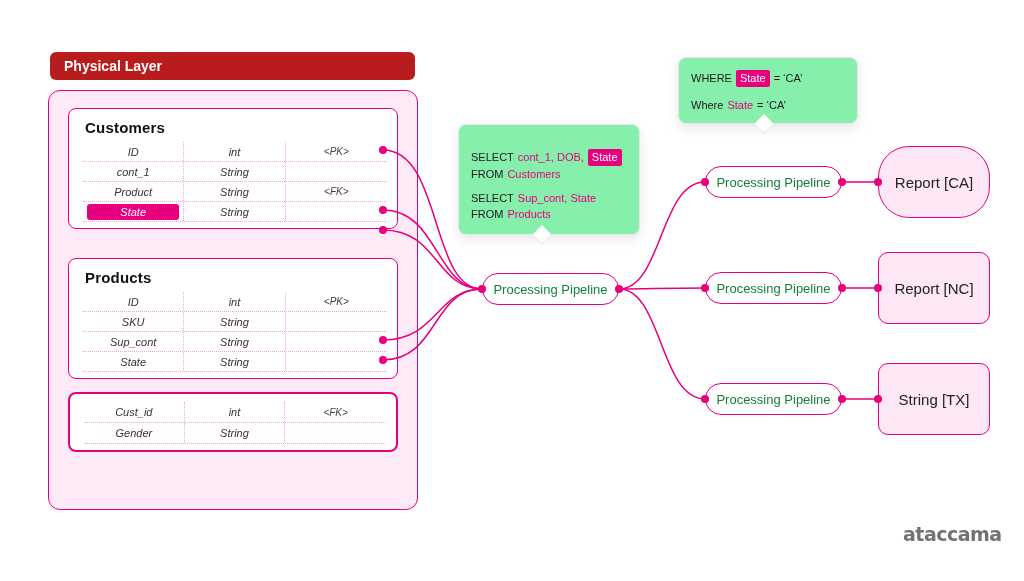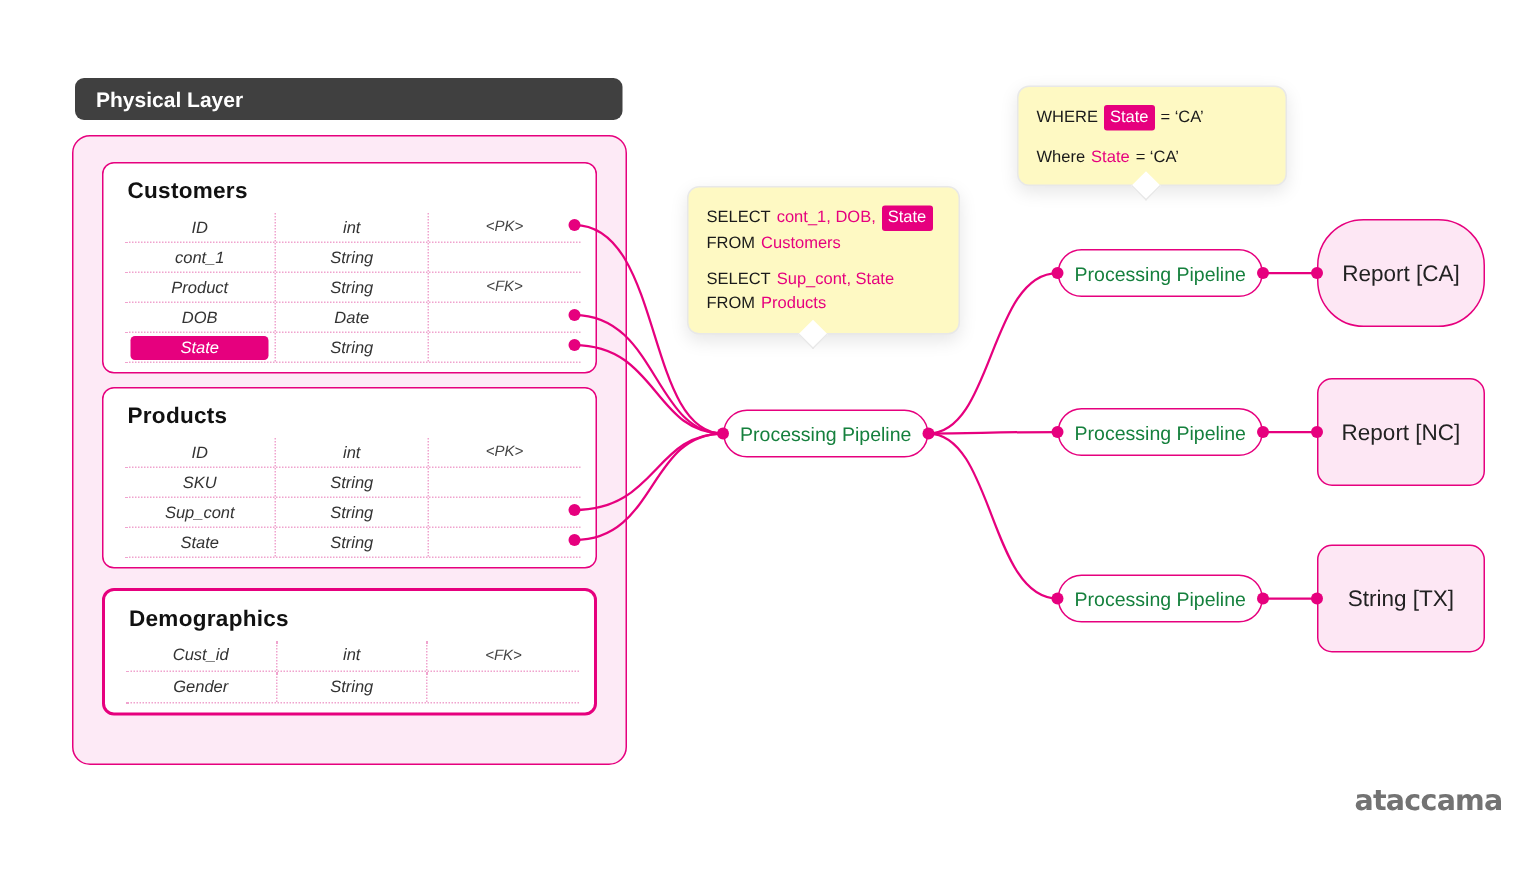--- a/index.html
+++ b/index.html
@@ -2,21 +2,21 @@
 <html><head>
 <meta charset="utf-8">
 <style>
   * { margin:0; padding:0; box-sizing:border-box; }
   html,body { width:1024px; height:581px; background:#ffffff; overflow:hidden;
     font-family:"Liberation Sans", sans-serif; }
   .canvas { position:relative; width:1024px; height:581px; background:#ffffff; }
 
   
   .pl-header { position:absolute; left:50px; top:52px; width:365px; height:28px;
-    background:#404040; border-radius:6px; display:flex; align-items:center;
+    background:#b91c1c; border-radius:6px; display:flex; align-items:center;
     padding-left:14px; color:#ffffff; font-size:14px; font-weight:700; z-index:2; }
   .pl-container { position:absolute; left:48px; top:90px; width:370px; height:420px;
     background:#fdeaf6; border:1.5px solid #e6007e; border-radius:12px; z-index:1; }
 
   .dbtable { position:absolute; left:68px; width:330px; background:#ffffff;
     border:1px solid #e6007e; border-radius:8px; z-index:2; padding:8px 0 6px 0; }
   .dbtable.thick { border-width:2px; }
   .dbtable .ttitle { font-size:15px; font-weight:600; color:#111111; padding:2px 0 6px 16px; letter-spacing:0.2px; }
   .trows { padding:0 10px 0 14px;font-style:italic; }
   .trow { display:grid; grid-template-columns:1fr 1fr 1fr; height:20px; border-bottom:1px dotted #f0a3ce; }
@@ -45,25 +45,25 @@
 
   
   .report { position:absolute; left:878px; width:112px; height:72px; background:#fde7f4;
     border:1px solid #e6007e; border-radius:10px; display:flex; align-items:center;
     justify-content:center; font-size:15px; color:#222222; z-index:2; }
   #report-ca { top:146px;border-radius:31px; }
   #report-nc { top:252px; }
   #report-tx { top:363px; }
 
   
-  .tooltip { position:absolute; background:#fef9c3; border:1px solid #e8e8e8; border-radius:8px;
+  .tooltip { position:absolute; background:#86efac; border:1px solid #e8e8e8; border-radius:8px;
     box-shadow:0 4px 12px rgba(0,0,0,0.10); z-index:4; font-size:11px; color:#1a1a1a; }
   .tooltip .pointer { position:absolute; bottom:-8px; width:14px; height:14px; background:#ffffff;
     transform:rotate(45deg); border-right:1px solid #e8e8e8; border-bottom:1px solid #e8e8e8; }
-  #sql-tooltip { left:458px; top:124px; width:182px; padding:12px 12px 12px 12px; }
+  #sql-tooltip { left:458px; top:124px; width:182px; padding:24px 12px 12px 12px; }
   #sql-tooltip .pointer { left:76px; }
   #where-tooltip { left:678px; top:57px; width:180px; padding:12px 12px 10px 12px; }
   #where-tooltip .pointer { left:78px; }
   .tline { display:flex; align-items:center; gap:4px; line-height:15px; white-space:nowrap; }
   .tline + .tline { margin-top:1px; }
   .tgap { height:9px; }
   .kw { color:#1a1a1a; }
   .pinktext { color:#e6007e; }
   .chip { background:#e6007e; color:#ffffff; padding:1px 4px; border-radius:2px; }
   #where-tooltip .tline + .tline { margin-top:11px; }
@@ -101,25 +101,20 @@
         <div class="tcell">cont_1</div>
         <div class="tcell">String</div>
         <div class="tcell"></div>
       </div>
       <div class="trow">
         <div class="tcell">Product</div>
         <div class="tcell">String</div>
         <div class="tcell">&lt;FK&gt;</div>
       </div>
       <div class="trow">
-        <div class="tcell">DOB</div>
-        <div class="tcell">Date</div>
-        <div class="tcell"></div>
-      </div>
-      <div class="trow">
         <div class="tcell hl">
           <span class="chipfill">State</span>
         </div>
         <div class="tcell">String</div>
         <div class="tcell"></div>
       </div>
     </div>
   </div>
 
   <div class="dbtable" id="products">
@@ -142,21 +137,20 @@
       </div>
       <div class="trow">
         <div class="tcell">State</div>
         <div class="tcell">String</div>
         <div class="tcell"></div>
       </div>
     </div>
   </div>
 
   <div class="dbtable thick" id="demographics">
-    <div class="ttitle">Demographics</div>
     <div class="trows">
       <div class="trow">
         <div class="tcell">Cust_id</div>
         <div class="tcell">int</div>
         <div class="tcell">&lt;FK&gt;</div>
       </div>
       <div class="trow">
         <div class="tcell">Gender</div>
         <div class="tcell">String</div>
         <div class="tcell"></div>

